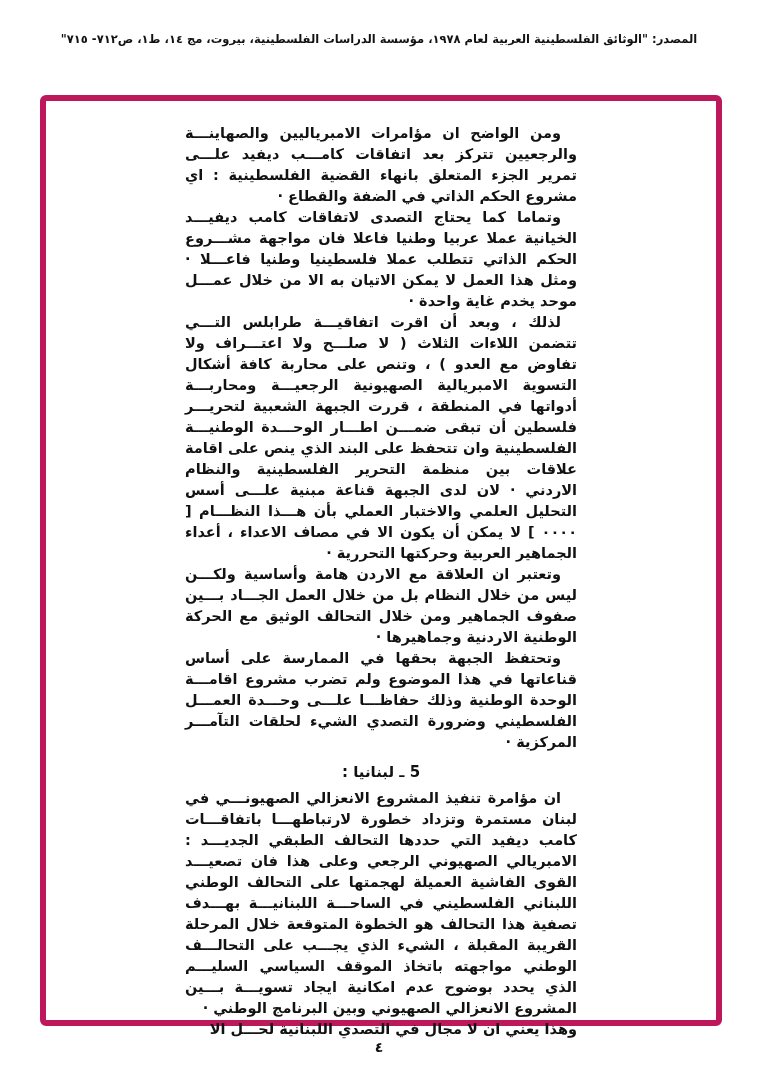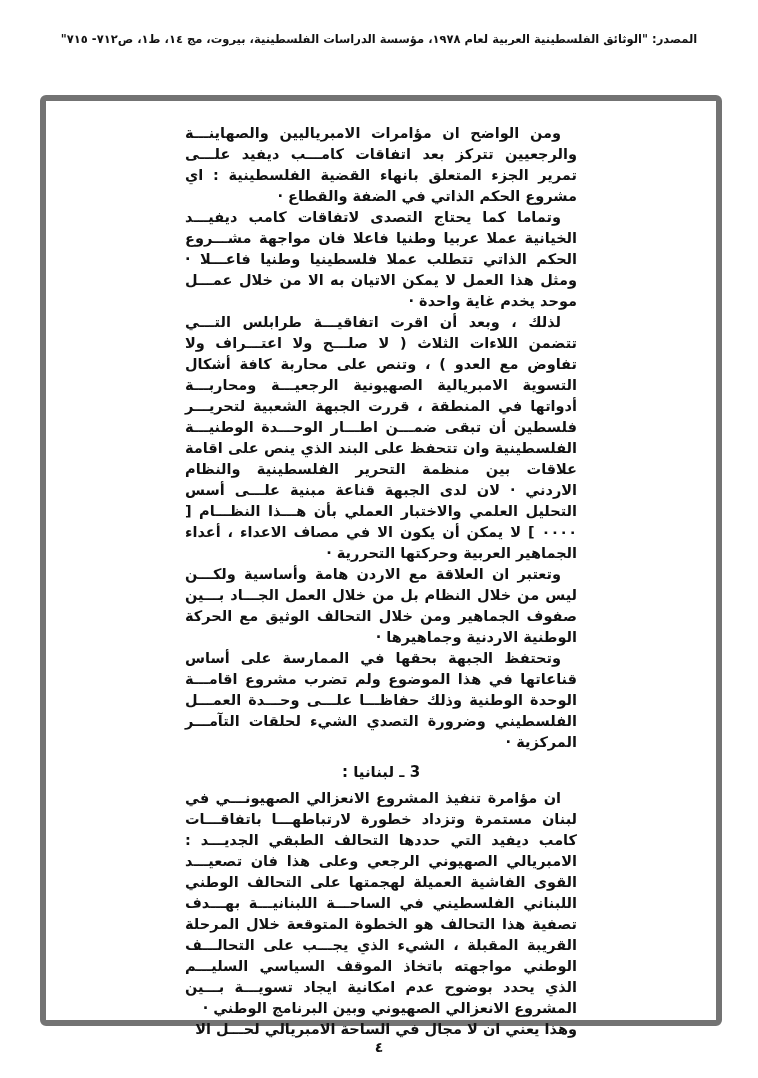--- a/index.html
+++ b/index.html
@@ -24,21 +24,21 @@
   .header .source-line {
     font-size: 11.5px;
     font-weight: bold;
     margin-top: 8px;
   }
   .frame {
     position: absolute;
     left: 40px; top: 95px;
     width: 682px; height: 931px;
     box-sizing: border-box;
-    border: 6px solid #737373;
+    border: 6px solid #be185d;
     border-radius: 6px;
     background: #ffffff;
   }
   .content {
     position: absolute;
     left: 139px; top: 22px;
     width: 392px;
     direction: rtl;
     text-align: justify;
     font-weight: bold;
@@ -68,19 +68,19 @@
   <div class="source-line">المصدر: "الوثائق الفلسطينية العربية لعام ١٩٧٨، مؤسسة الدراسات الفلسطينية، بيروت، مج ١٤، ط١، ص٧١٢- ٧١٥"</div>
 </div>
 
 <div class="frame">
   <div class="content">
     <p class="para">ومن الواضح ان مؤامرات الامبرياليين والصهاينـــة والرجعيين تتركز بعد اتفاقات كامـــب ديفيد علـــى تمرير الجزء المتعلق بانهاء القضية الفلسطينية : اي مشروع الحكم الذاتي في الضفة والقطاع ·</p>
     <p class="para">وتماما كما يحتاج التصدى لاتفاقات كامب ديفيـــد الخيانية عملا عربيا وطنيا فاعلا فان مواجهة مشـــروع الحكم الذاتي تتطلب عملا فلسطينيا وطنيا فاعـــلا · ومثل هذا العمل لا يمكن الاتيان به الا من خلال عمـــل موحد يخدم غاية واحدة ·</p>
     <p class="para">لذلك ، وبعد أن اقرت اتفاقيـــة طرابلس التـــي تتضمن اللاءات الثلاث ( لا صلـــح ولا اعتـــراف ولا تفاوض مع العدو ) ، وتنص على محاربة كافة أشكال التسوية الامبريالية الصهيونية الرجعيـــة ومحاربـــة أدواتها في المنطقة ، قررت الجبهة الشعبية لتحريـــر فلسطين أن تبقى ضمـــن اطـــار الوحـــدة الوطنيـــة الفلسطينية وان تتحفظ على البند الذي ينص على اقامة علاقات بين منظمة التحرير الفلسطينية والنظام الاردني · لان لدى الجبهة قناعة مبنية علـــى أسس التحليل العلمي والاختبار العملي بأن هـــذا النظـــام [ ٠٠٠٠ ] لا يمكن أن يكون الا في مصاف الاعداء ، أعداء الجماهير العربية وحركتها التحررية ·</p>
     <p class="para">وتعتبر ان العلاقة مع الاردن هامة وأساسية ولكـــن ليس من خلال النظام بل من خلال العمل الجـــاد بـــين صفوف الجماهير ومن خلال التحالف الوثيق مع الحركة الوطنية الاردنية وجماهيرها ·</p>
     <p class="para">وتحتفظ الجبهة بحقها في الممارسة على أساس قناعاتها في هذا الموضوع ولم تضرب مشروع اقامـــة الوحدة الوطنية وذلك حفاظـــا علـــى وحـــدة العمـــل الفلسطيني وضرورة التصدي الشيء لحلقات التآمـــر المركزية ·</p>
-    <div class="section-heading">3 ـ لبنانيا :</div>
+    <div class="section-heading">5 ـ لبنانيا :</div>
     <p class="para">ان مؤامرة تنفيذ المشروع الانعزالي الصهيونـــي في لبنان مستمرة وتزداد خطورة لارتباطهـــا باتفاقـــات كامب ديفيد التي حددها التحالف الطبقي الجديـــد : الامبريالي الصهيوني الرجعي وعلى هذا فان تصعيـــد القوى الفاشية العميلة لهجمتها على التحالف الوطني اللبناني الفلسطيني في الساحـــة اللبنانيـــة بهـــدف تصفية هذا التحالف هو الخطوة المتوقعة خلال المرحلة القريبة المقبلة ، الشيء الذي يجـــب على التحالـــف الوطني مواجهته باتخاذ الموقف السياسي السليـــم الذي يحدد بوضوح عدم امكانية ايجاد تسويـــة بـــين المشروع الانعزالي الصهيوني وبين البرنامج الوطني ·</p>
-    <p class="para noindent">وهذا يعني ان لا مجال في الساحة الامبريالي لحـــل الا</p>
+    <p class="para noindent">وهذا يعني ان لا مجال في التصدي اللبنانية لحـــل الا</p>
   </div>
 </div>
 
 <div class="page-number">٤</div>
 
 </body></html>

